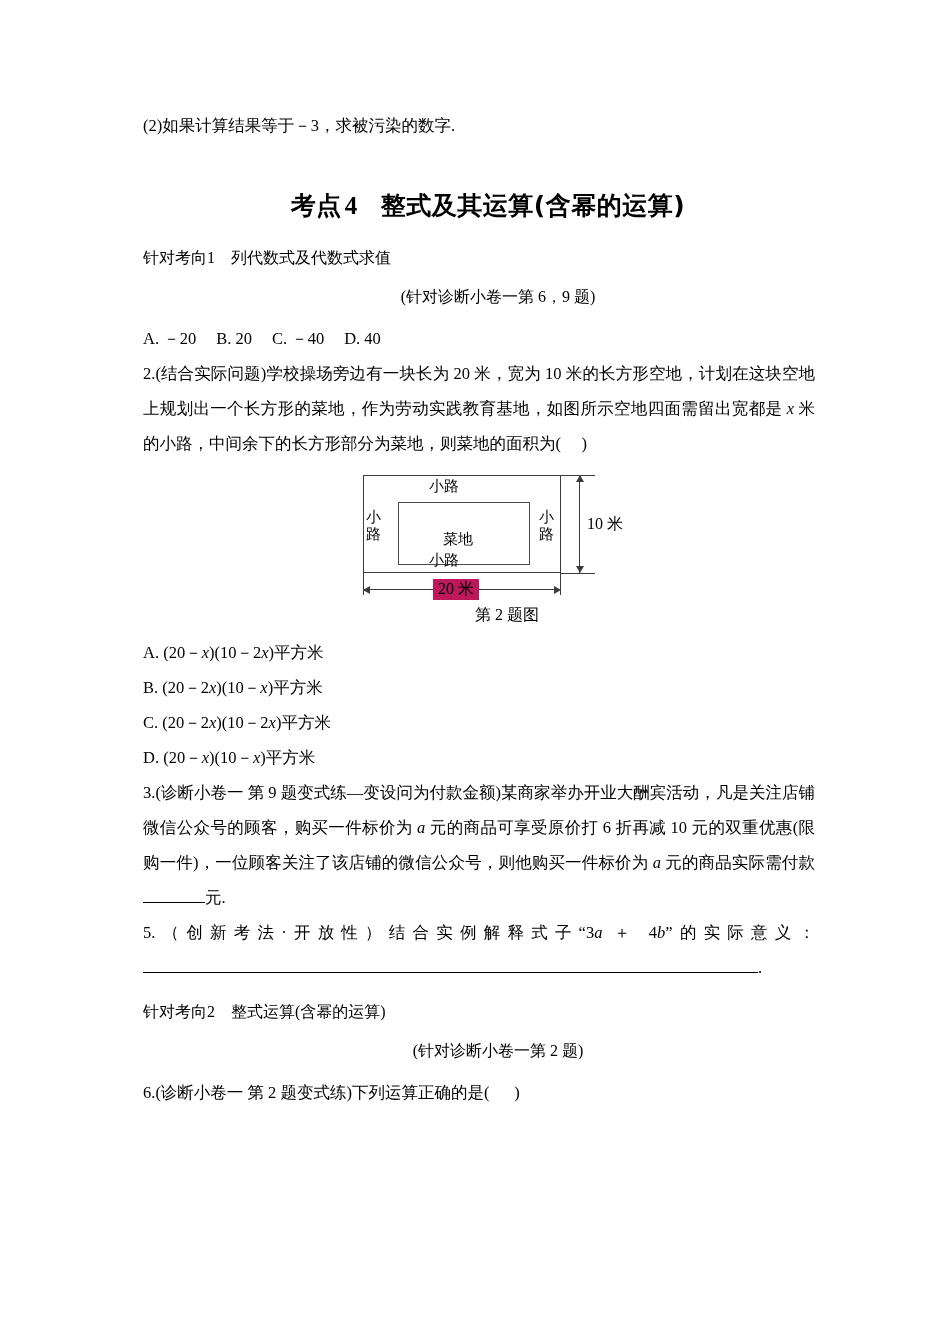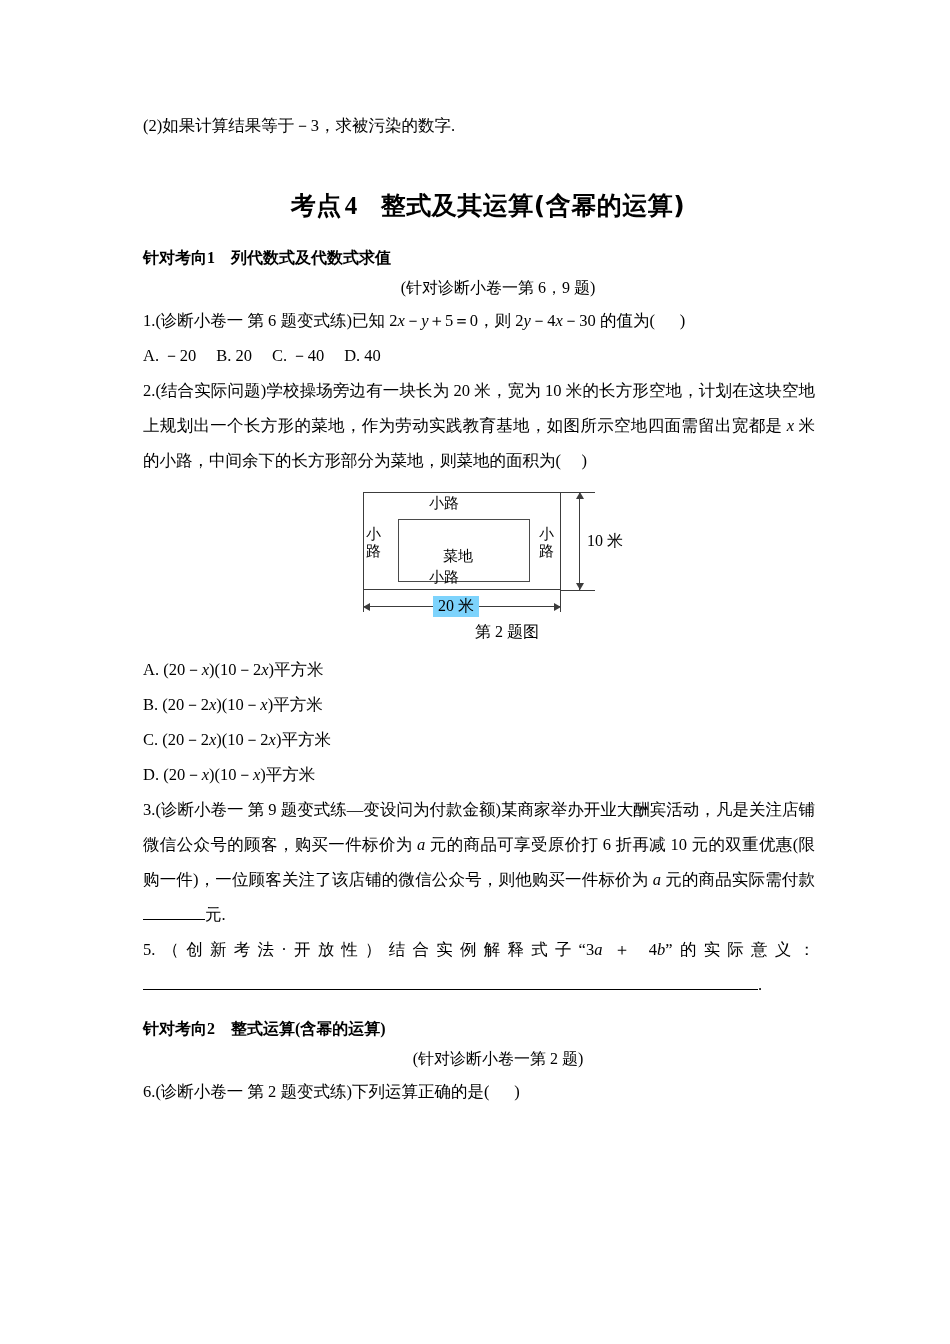--- a/index.html
+++ b/index.html
@@ -53,27 +53,26 @@
     padding-left: 18px;
   }
   .kaodian .num { font-family: "Liberation Serif", serif; padding: 0 3px; }
   .kaodian .sp { display: inline-block; width: 20px; }
 
   
   .xiangdui {
     font-size: 16px;
     line-height: 30px;
     margin: 0;
-    font-weight: bold;
   }
   .xiangdui .sp { display: inline-block; width: 16px; }
   .subref {
     font-size: 16px;
     line-height: 30px;
-    margin: 0;
+    margin: 9px;
     text-align: center;
     padding-left: 38px;
   }
 
   
   .opt-row {
     font-size: 16.5px;
     line-height: 35px;
     margin: 0;
     white-space: nowrap;
@@ -209,21 +208,21 @@
     border-top: 4px solid transparent;
     border-bottom: 4px solid transparent;
   }
   .dim-h::before { left: 0;   border-right: 7px solid #3c3c3c; }
   .dim-h::after  { right: 0;  border-left: 7px solid #3c3c3c; }
   .dim-h-label {
     position: absolute;
     left: 82px;
     top: 106px;
     font-size: 16px;
-    background: #7dd3fc;
+    background: #be185d;
     padding: 0 5px;
     white-space: nowrap;
   }
   .ext-l {
     position: absolute;
     left: 12px; top: 100px;
     width: 1.2px; height: 22px;
     background: #3c3c3c;
   }
   .ext-r {
@@ -254,21 +253,20 @@
     <div class="gap-lg"></div>
 
     <h1 class="kaodian"><span>考点</span><span class="num">4</span><span class="sp"></span><span>整式及其运算(含幂的运算)</span></h1>
 
     <div class="gap-sm"></div>
 
     <p class="xiangdui"><span>针对考向</span><span class="num">1</span><span class="sp"></span><span>列代数式及代数式求值</span></p>
 
     <p class="subref">(针对诊断小卷一第 6，9 题)</p>
 
-    <p class="para nojust"><span class="num">1.</span><span>(诊断小卷一  第 6 题变式练)</span>已知 2<i class="v">x</i>－<i class="v">y</i>＋5＝0，则 2<i class="v">y</i>－4<i class="v">x</i>－30 的值为(&nbsp;&nbsp;&nbsp;&nbsp;&nbsp;&nbsp;)</p>
 
     <p class="opt-row opt-inline"><span class="o">A. －20</span><span class="o">B. 20</span><span class="o">C. －40</span><span class="o">D. 40</span></p>
 
     <p class="para"><span class="num">2.</span><span>(结合实际问题)</span>学校操场旁边有一块长为 20 米，宽为 10 米的长方形空地，计划在这块空地上规划出一个长方形的菜地，作为劳动实践教育基地，如图所示空地四面需留出宽都是 <i class="v">x</i> 米的小路，中间余下的长方形部分为菜地，则菜地的面积为(&nbsp;&nbsp;&nbsp;&nbsp;&nbsp;)</p>
 
     <div class="gap-sm"></div>
 
     <div class="figwrap">
       <div class="fig">
         <div class="outer-rect"></div>

